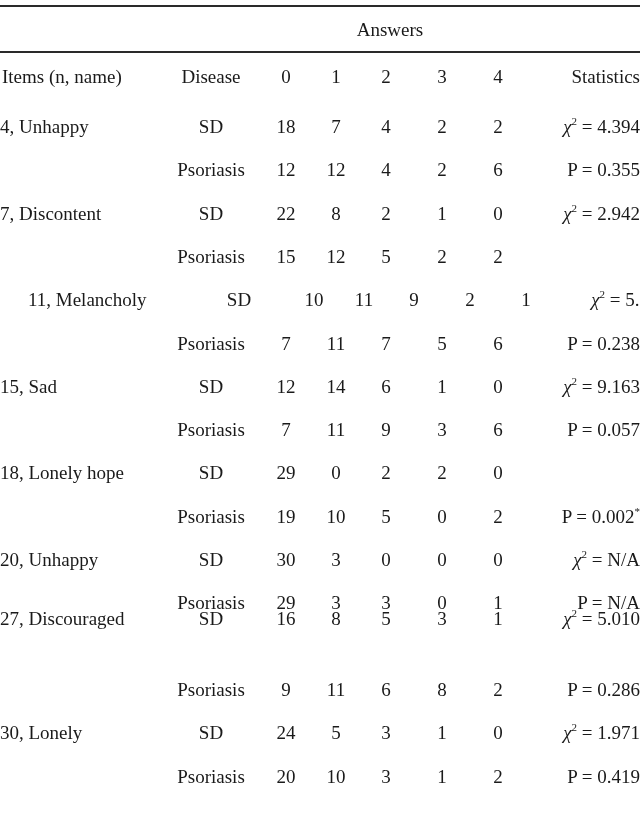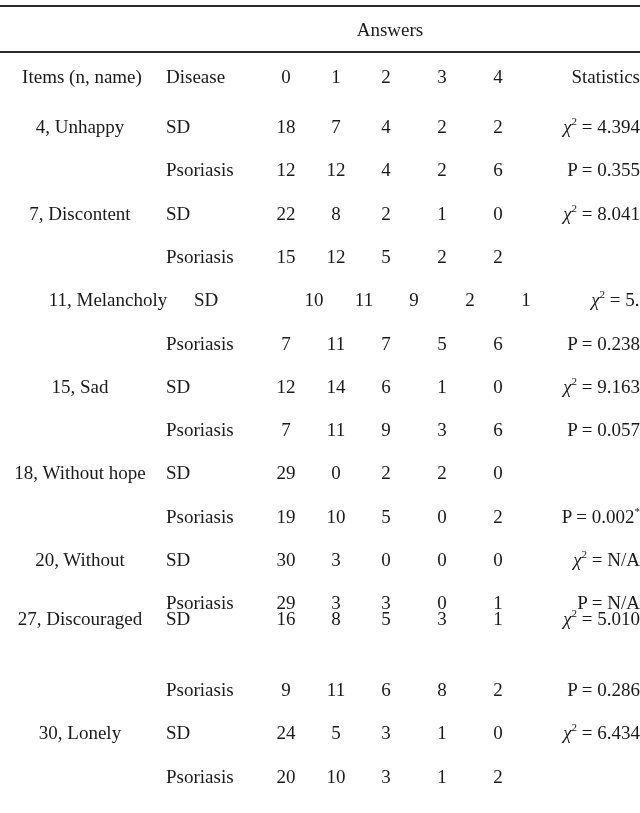--- a/index.html
+++ b/index.html
@@ -8,22 +8,22 @@
       font-family: "Liberation Serif", "DejaVu Serif", serif;
       color: #1a1a1a;
       font-size: 19px;
     }
     .rule { position: absolute; left: 0; width: 640px; background: #2a2a2a; height: 2px; }
     .rule.top { top: 5px; }
     .rule.mid { top: 51px; }
     .answers-label { position: absolute; top: 19px; left: 0; width: 780px; text-align: center; }
     .row { position: absolute; left: 0; width: 640px; height: 30px; line-height: 30px; }
     .cell { position: absolute; top: 0; white-space: nowrap; }
-    .c-item { left: 0; width: 160px; text-align: center; }
-    .c-disease { left: 166px; width: 90px; }
+    .c-item { left: 0; width: 160px; text-align: left; }
+    .c-disease { left: 166px; width: 90px; text-align: center; }
     .c-a0 { left: 268px; width: 36px; text-align: center; }
     .c-a1 { left: 318px; width: 36px; text-align: center; }
     .c-a2 { left: 368px; width: 36px; text-align: center; }
     .c-a3 { left: 424px; width: 36px; text-align: center; }
     .c-a4 { left: 480px; width: 36px; text-align: center; }
     .c-stats { left: 520px; width: 120px; text-align: right; }
     .header-row .c-item { left: 2px; width: 160px; }
     .chi { font-style: italic; }
     sup { font-size: 11px; vertical-align: 8px; line-height: 0; }
   </style>
@@ -68,21 +68,21 @@
         <span class="cell c-stats"><span class="chi"></span><sup></sup><span>P = 0.355</span><sup></sup></span>
       </div>
       <div class="row" style="top: 199px;">
         <span class="cell c-item">7, Discontent</span>
         <span class="cell c-disease">SD</span>
         <span class="cell c-a0">22</span>
         <span class="cell c-a1">8</span>
         <span class="cell c-a2">2</span>
         <span class="cell c-a3">1</span>
         <span class="cell c-a4">0</span>
-        <span class="cell c-stats"><span class="chi">χ</span><sup>2</sup><span> = 8.041</span><sup></sup></span>
+        <span class="cell c-stats"><span class="chi">χ</span><sup>2</sup><span> = 2.942</span><sup></sup></span>
       </div>
       <div class="row" style="top: 242px;">
         <span class="cell c-item"></span>
         <span class="cell c-disease">Psoriasis</span>
         <span class="cell c-a0">15</span>
         <span class="cell c-a1">12</span>
         <span class="cell c-a2">5</span>
         <span class="cell c-a3">2</span>
         <span class="cell c-a4">2</span>
       </div>
@@ -120,40 +120,40 @@
         <span class="cell c-item"></span>
         <span class="cell c-disease">Psoriasis</span>
         <span class="cell c-a0">7</span>
         <span class="cell c-a1">11</span>
         <span class="cell c-a2">9</span>
         <span class="cell c-a3">3</span>
         <span class="cell c-a4">6</span>
         <span class="cell c-stats"><span class="chi"></span><sup></sup><span>P = 0.057</span><sup></sup></span>
       </div>
       <div class="row" style="top: 458px;">
-        <span class="cell c-item">18, Without hope</span>
+        <span class="cell c-item">18, Lonely hope</span>
         <span class="cell c-disease">SD</span>
         <span class="cell c-a0">29</span>
         <span class="cell c-a1">0</span>
         <span class="cell c-a2">2</span>
         <span class="cell c-a3">2</span>
         <span class="cell c-a4">0</span>
       </div>
       <div class="row" style="top: 502px;">
         <span class="cell c-item"></span>
         <span class="cell c-disease">Psoriasis</span>
         <span class="cell c-a0">19</span>
         <span class="cell c-a1">10</span>
         <span class="cell c-a2">5</span>
         <span class="cell c-a3">0</span>
         <span class="cell c-a4">2</span>
         <span class="cell c-stats"><span class="chi"></span><sup></sup><span>P = 0.002</span><sup>*</sup></span>
       </div>
       <div class="row" style="top: 545px;">
-        <span class="cell c-item">20, Without</span>
+        <span class="cell c-item">20, Unhappy</span>
         <span class="cell c-disease">SD</span>
         <span class="cell c-a0">30</span>
         <span class="cell c-a1">3</span>
         <span class="cell c-a2">0</span>
         <span class="cell c-a3">0</span>
         <span class="cell c-a4">0</span>
         <span class="cell c-stats"><span class="chi">χ</span><sup>2</sup><span> = N/A</span><sup></sup></span>
       </div>
       <div class="row" style="top: 588px;">
         <span class="cell c-item"></span>
@@ -186,25 +186,26 @@
         <span class="cell c-stats"><span class="chi"></span><sup></sup><span>P = 0.286</span><sup></sup></span>
       </div>
       <div class="row" style="top: 718px;">
         <span class="cell c-item">30, Lonely</span>
         <span class="cell c-disease">SD</span>
         <span class="cell c-a0">24</span>
         <span class="cell c-a1">5</span>
         <span class="cell c-a2">3</span>
         <span class="cell c-a3">1</span>
         <span class="cell c-a4">0</span>
-        <span class="cell c-stats"><span class="chi">χ</span><sup>2</sup><span> = 6.434</span><sup></sup></span>
+        <span class="cell c-stats"><span class="chi">χ</span><sup>2</sup><span> = 1.971</span><sup></sup></span>
       </div>
       <div class="row" style="top: 762px;">
         <span class="cell c-item"></span>
         <span class="cell c-disease">Psoriasis</span>
         <span class="cell c-a0">20</span>
         <span class="cell c-a1">10</span>
         <span class="cell c-a2">3</span>
         <span class="cell c-a3">1</span>
         <span class="cell c-a4">2</span>
+        <span class="cell c-stats"><span class="chi"></span><sup></sup><span>P = 0.419</span><sup></sup></span>
       </div>
     </div>
 </div>
 
 </body></html>

